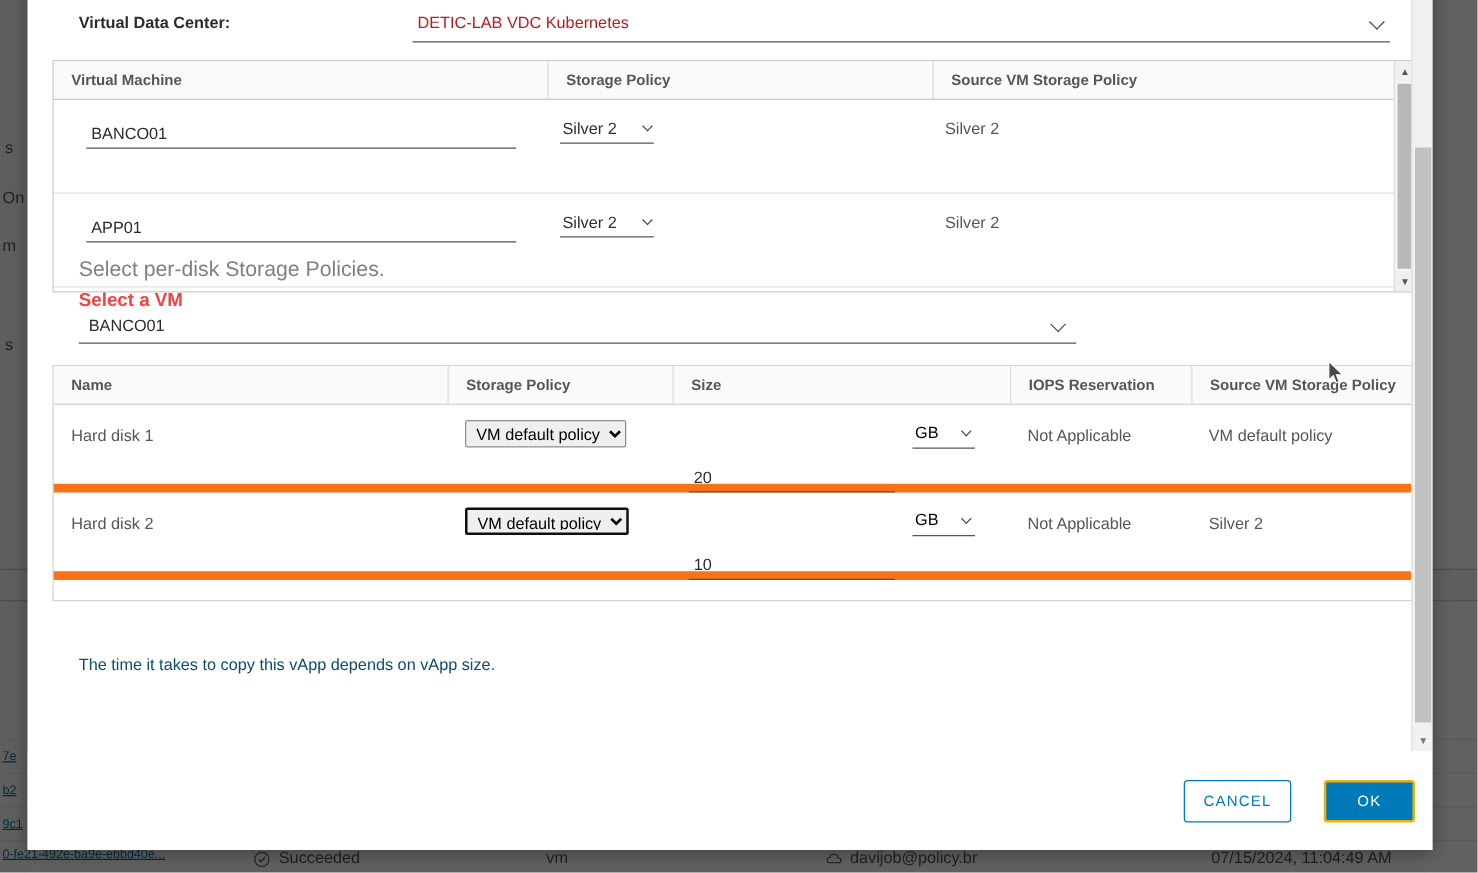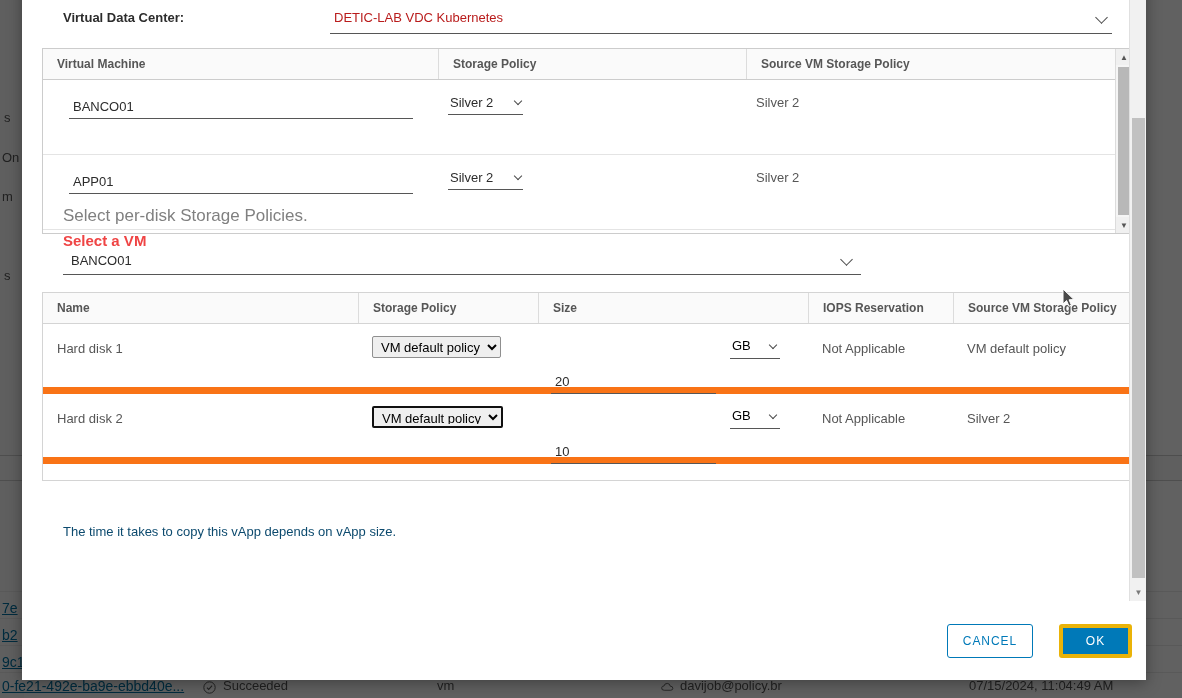--- a/index.html
+++ b/index.html
@@ -22,21 +22,21 @@
     background: #fafafa;
   }
   .bg-frag {
     position: absolute;
     font-size: 13px;
     color: #565656;
     white-space: nowrap;
   }
   .bg-link {
     position: absolute;
-    font-size: 14px;
+    font-size: 10px;
     color: #0072a3;
     text-decoration: underline;
     white-space: nowrap;
   }
   .bg-row {
     position: absolute; left: 0; width: 1182px; height: 28px;
     border-top: 1px solid #e9e9e9;
   }
   .bg-cell {
     position: absolute; font-size: 13px; color: #565656; white-space: nowrap;
@@ -294,21 +294,21 @@
   }
   .btn-cancel {
     right: 113px; width: 86px;
     background: #fff;
     border: 1px solid #0079b8;
     color: #0079b8;
   }
   .btn-ok {
     right: 14px; width: 73px;
     background: #0079b8;
-    border: 4px solid #eab308;
+    border: 2px solid #eab308;
     color: #fff;
   }
 
   
   #cursor {
     position: absolute; left: 1062px; top: 288px;
     width: 14px; height: 20px;
     pointer-events: none;
   }
 </style>

